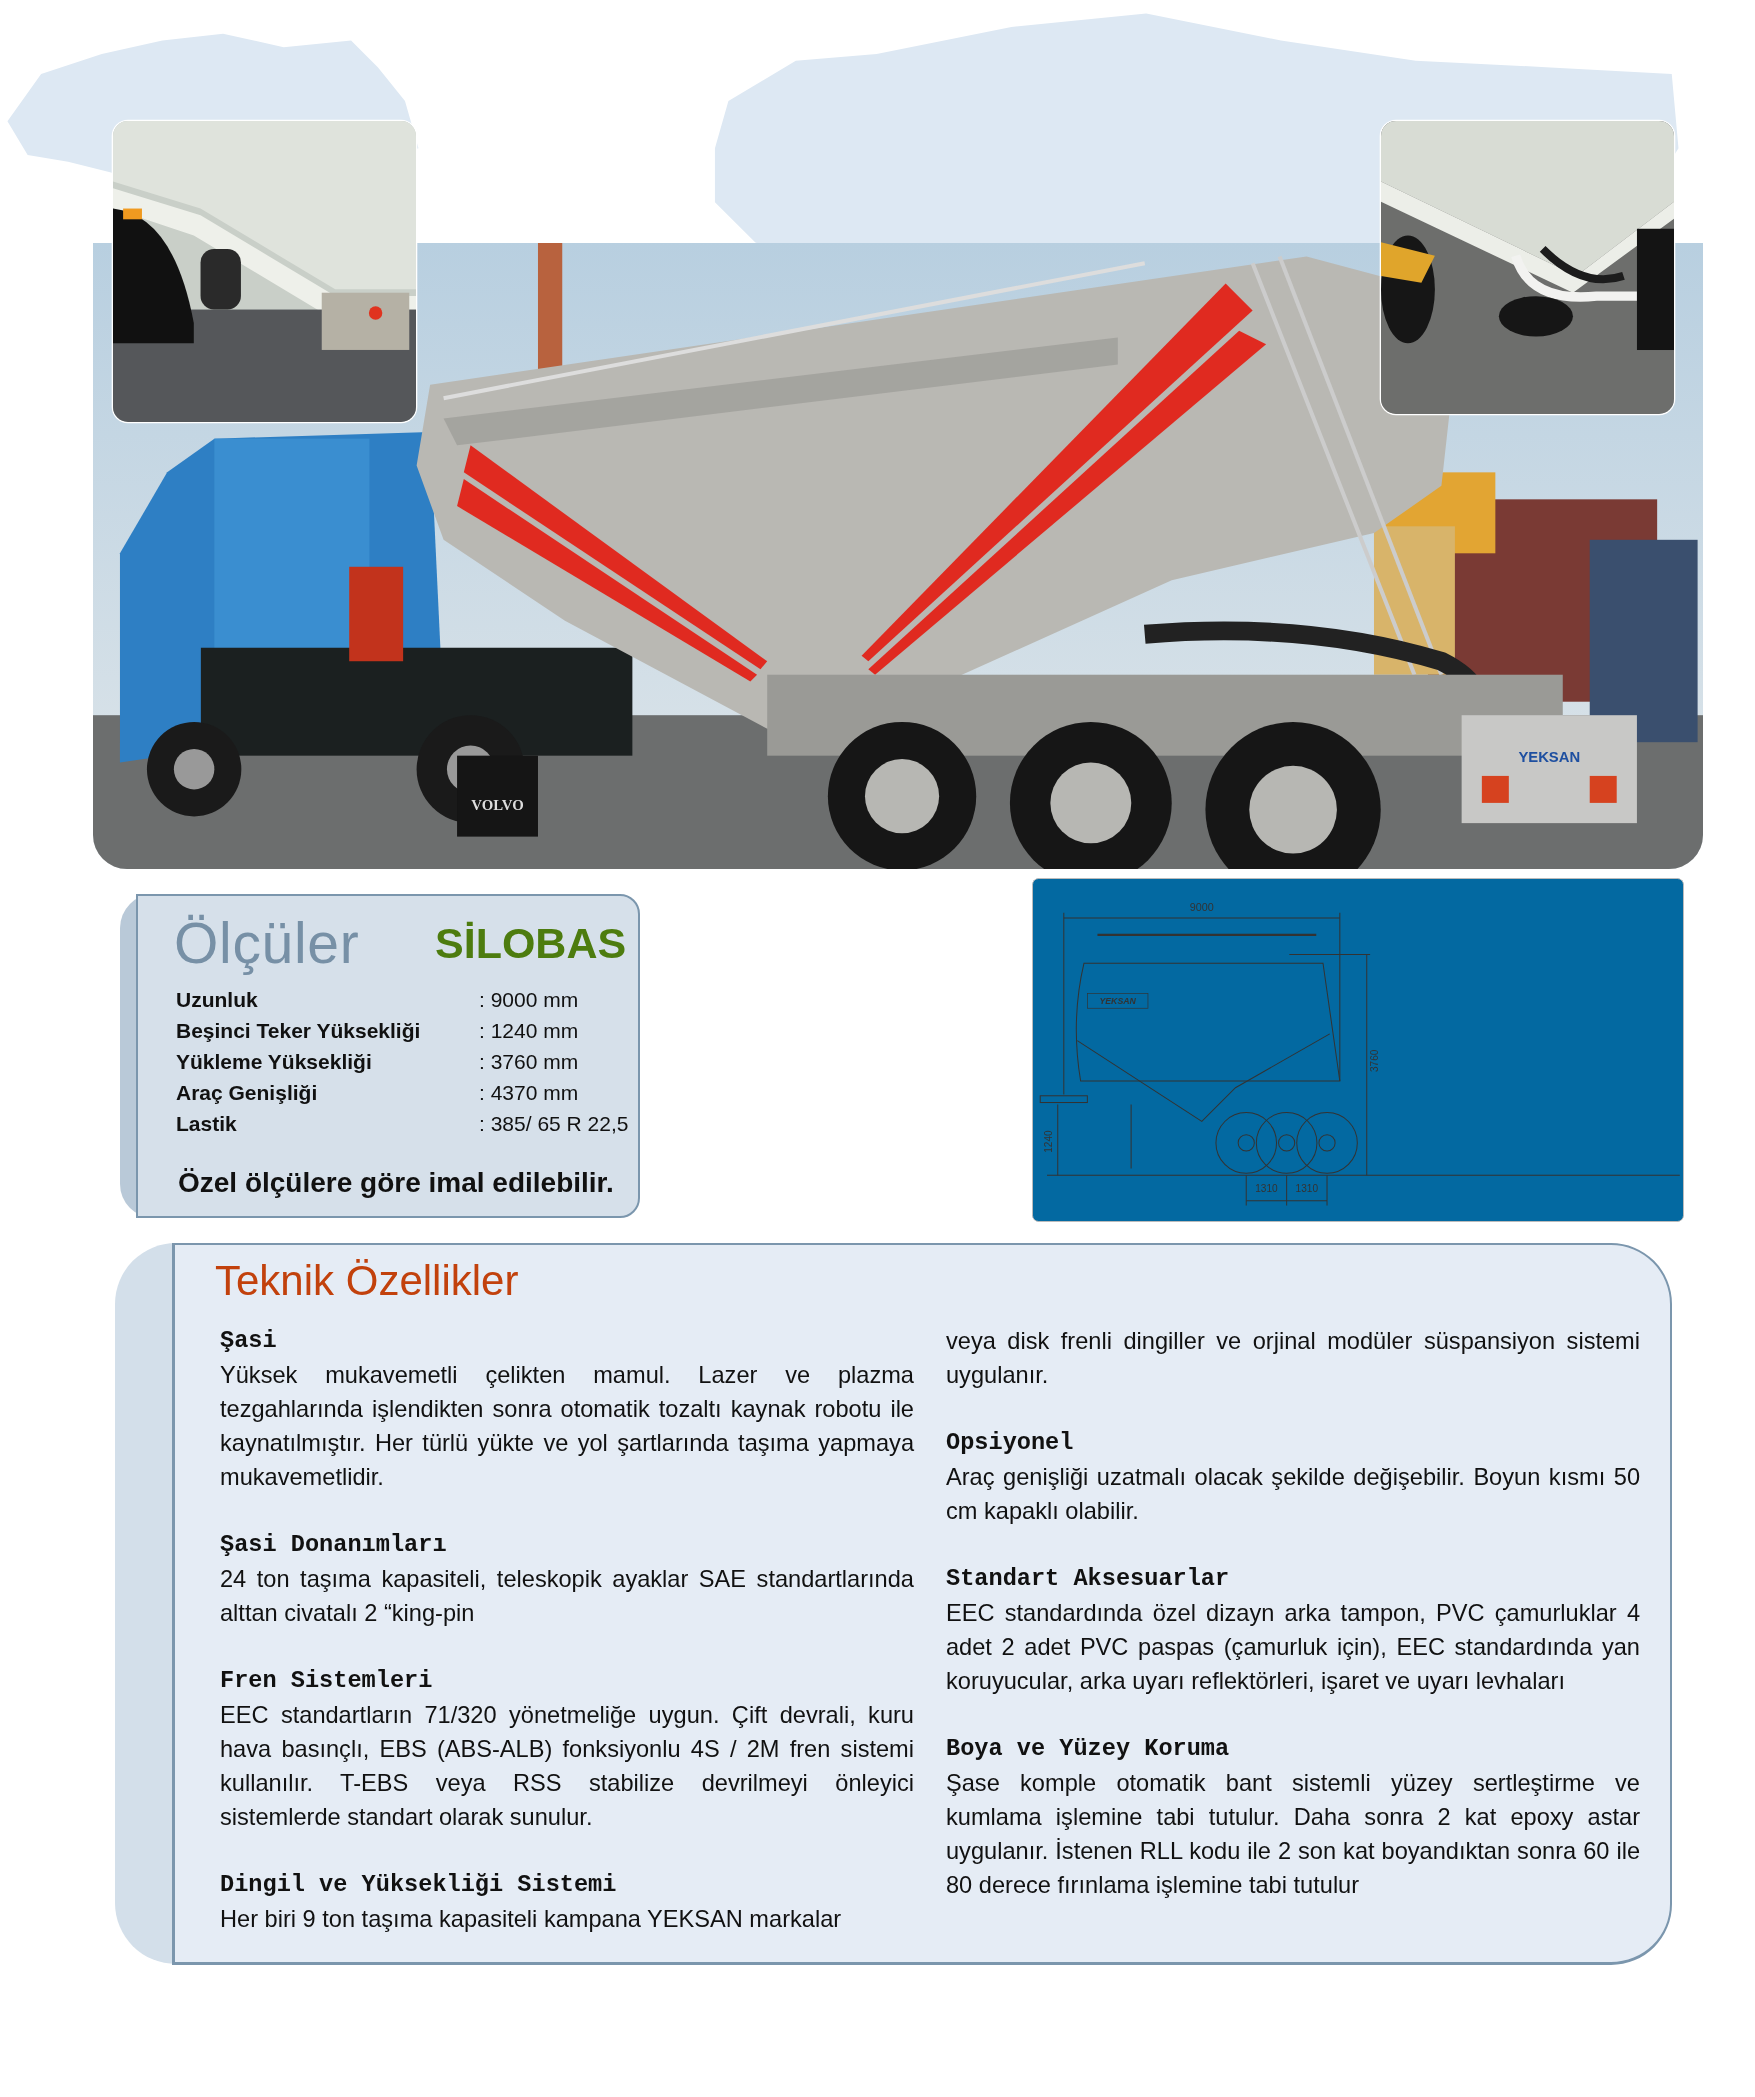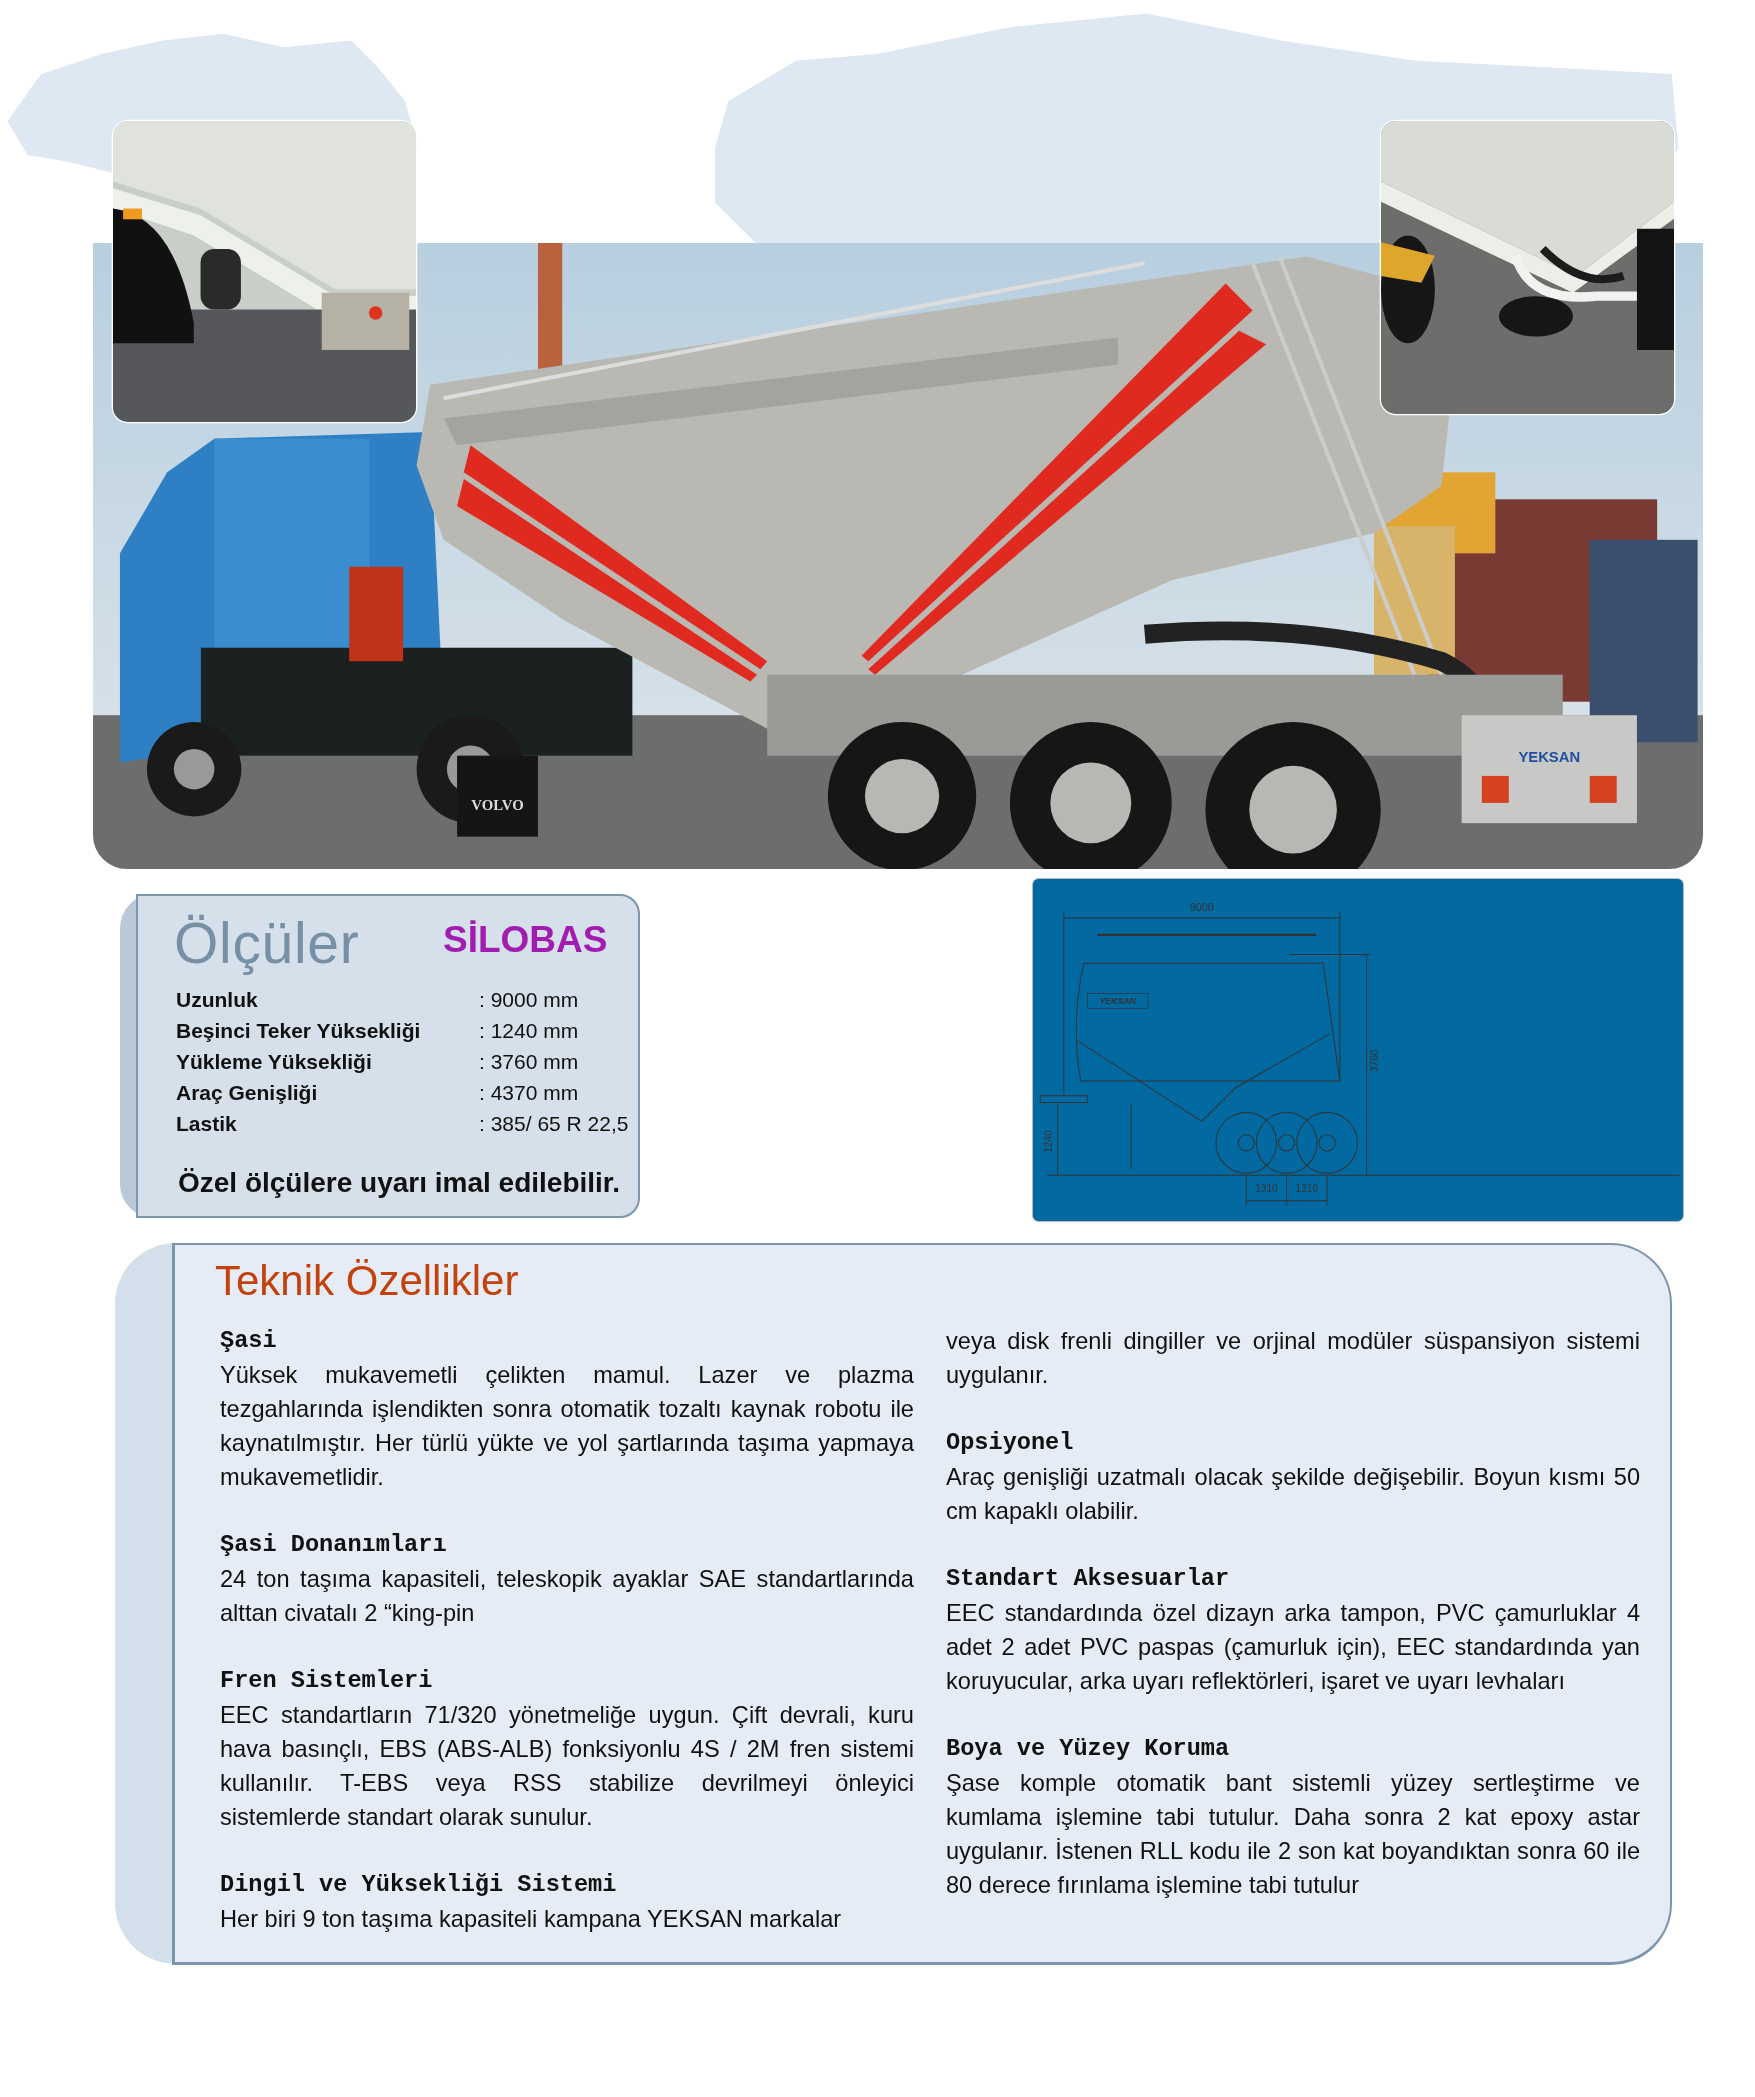--- a/index.html
+++ b/index.html
@@ -19,21 +19,21 @@
   .inset-left { left:113px; top:121px; width:303px; height:301px; }
   .inset-right { left:1381px; top:121px; width:293px; height:293px; }
 
   
   .dims { position:absolute; left:120px; top:894px; width:533px; height:324px; }
   .dims .backtab { position:absolute; left:0; top:0; width:40px; height:324px; background:#b9c9d8;
                    border-radius:34px 0 0 34px; }
   .dims .panel { position:absolute; left:16px; top:0; width:500px; height:320px; background:#d6e0ea;
                  border:2.7px solid #7b96ad; border-radius:0 20px 20px 0; }
   .dims .title { position:absolute; left:36px; top:13.5px; font-size:57px; color:#7790a6; letter-spacing:0.7px; }
-  .dims .brand { position:absolute; left:305px; top:23px; font-size:37px; font-weight:bold; color:#a21caf; letter-spacing:0px; }
+  .dims .brand { position:absolute; left:297px; top:23px; font-size:43px; font-weight:bold; color:#4d7c0f; letter-spacing:0px; }
   .dims table { position:absolute; left:38px; top:88px; border-collapse:collapse; font-size:21px; }
   .dims td { padding:0; height:31px; }
   .dims td.k { width:303px; font-weight:bold; }
   .dims td.v { }
   .dims .note { position:absolute; left:40px; top:271px; font-size:28px; font-weight:bold; }
 
   
   .drawing { position:absolute; left:1032px; top:878px; width:650px; height:342px;
              border:1.3px solid #bbb; border-radius:6.7px; background:#0369a1; }
   .drawing svg { width:100%; height:100%; display:block; }
@@ -174,21 +174,21 @@
       <tr>
         <td class="k">Araç Genişliği</td>
         <td class="v">: 4370 mm</td>
       </tr>
       <tr>
         <td class="k">Lastik</td>
         <td class="v">: 385/ 65 R 22,5</td>
       </tr>
     </tbody>
       </table>
-    <div class="note">Özel ölçülere uyarı imal edilebilir.</div>
+    <div class="note">Özel ölçülere göre imal edilebilir.</div>
   </div>
 </div>
 
 <div class="drawing">
   <svg viewBox="0 0 964 508" fill="none" stroke="#333" stroke-width="1.5">
 
     <line x1="45" y1="58" x2="455" y2="58"></line>
     <line x1="45" y1="50" x2="45" y2="320"></line>
     <line x1="455" y1="50" x2="455" y2="300"></line>
     <text x="250" y="48" font-size="16" fill="#333" stroke="none" text-anchor="middle">9000</text>

